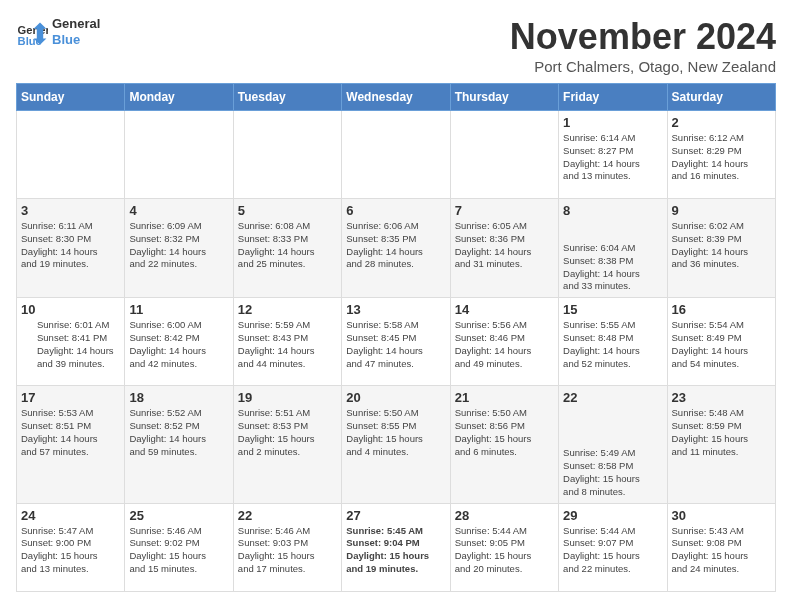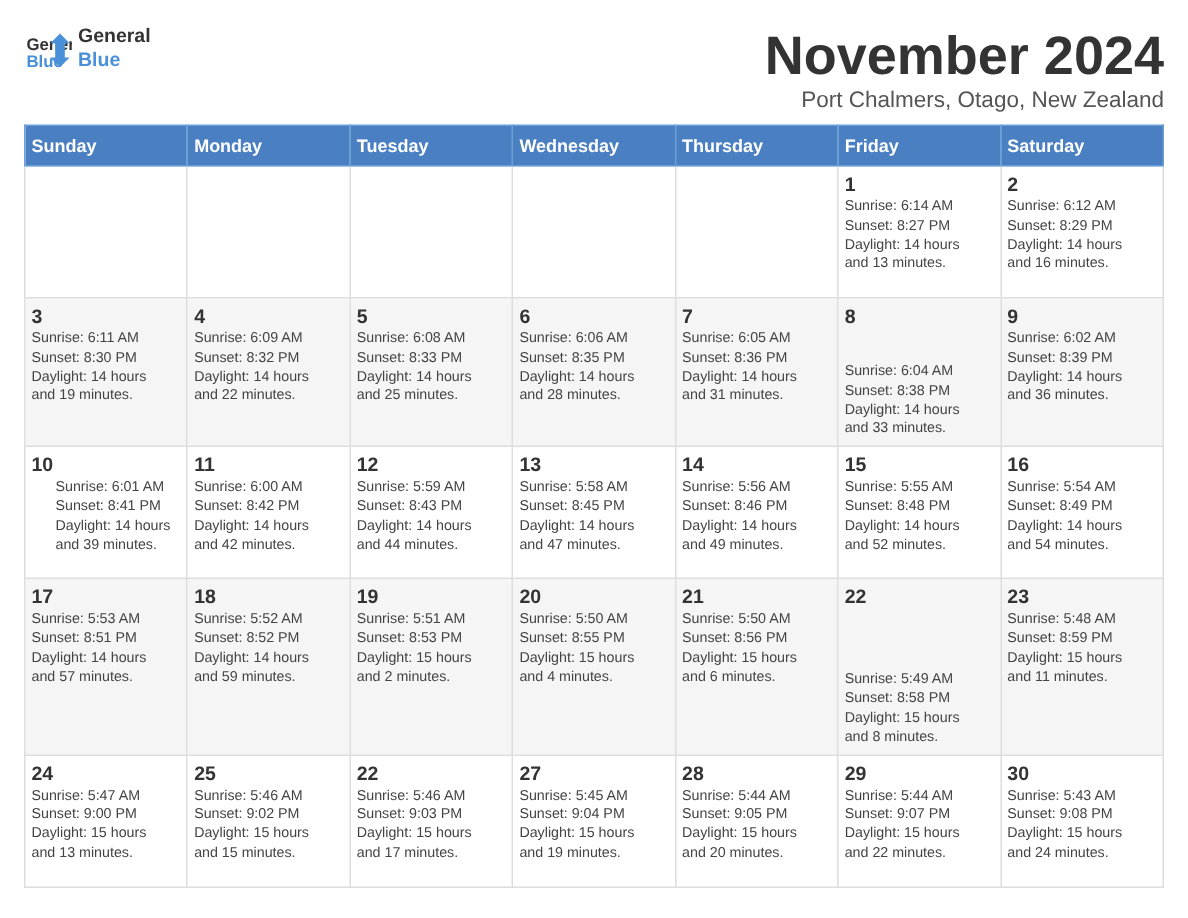--- a/index.html
+++ b/index.html
@@ -314,21 +314,21 @@
         </td>
         <td>
           <span class="day-number">22</span>
           <div class="day-detail" style="white-space: pre-line;">Sunrise: 5:46 AM
 Sunset: 9:03 PM
 Daylight: 15 hours
 and 17 minutes.</div>
         </td>
         <td>
           <span class="day-number">27</span>
-          <div class="day-detail" style="white-space: pre-line;">Sunrise: 5:45 AM
+          <div class="day-detail" style="white-space: pre-line; font-weight: bold;">Sunrise: 5:45 AM
 Sunset: 9:04 PM
 Daylight: 15 hours
 and 19 minutes.</div>
         </td>
         <td>
           <span class="day-number">28</span>
           <div class="day-detail" style="white-space: pre-line;">Sunrise: 5:44 AM
 Sunset: 9:05 PM
 Daylight: 15 hours
 and 20 minutes.</div>

